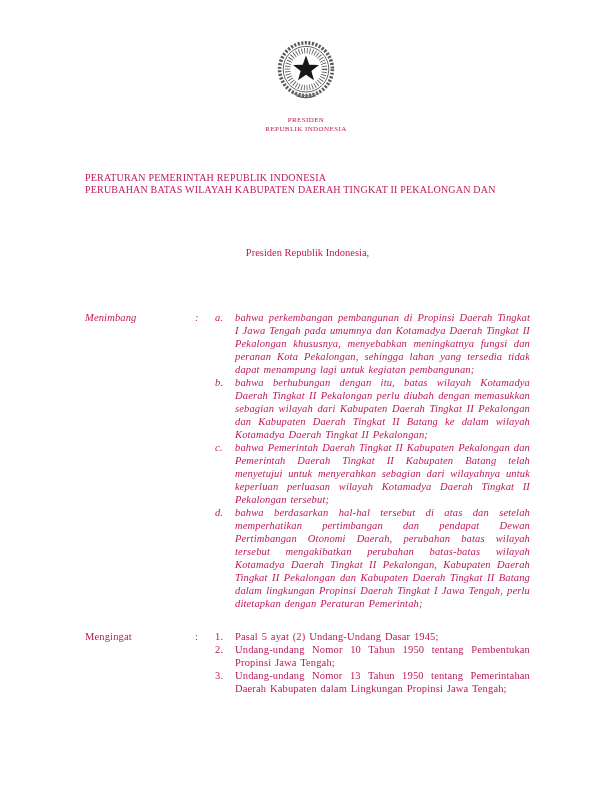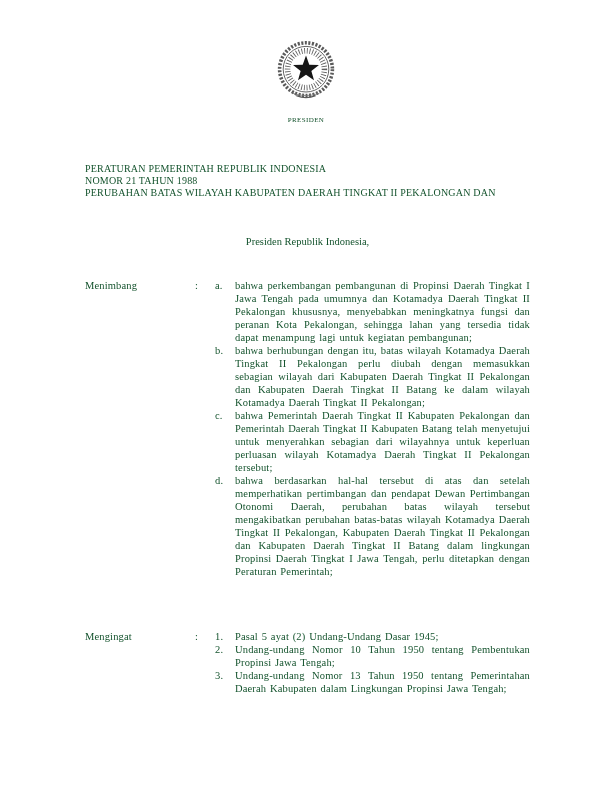--- a/index.html
+++ b/index.html
@@ -1,21 +1,21 @@
 <!DOCTYPE html>
 <html><head>
 <meta charset="utf-8">
 <style>
   html, body { margin: 0; padding: 0; background: #ffffff; }
   .page {
     position: relative;
     width: 612px;
     height: 769px;
     background: #ffffff;
-    color: #14532d;
+    color: #be185d;
     font-family: "Liberation Serif", serif;
     overflow: hidden;
     box-sizing: border-box;
   }
   .content {
     padding: 0 82px 0 85px;
     box-sizing: border-box;
   }
   .emblem-wrap {
     padding-top: 30px;
@@ -30,34 +30,34 @@
     margin-top: 2px;
   }
   .title-block {
     margin-top: 38px;
     text-align: left;
     font-size: 10px;
     line-height: 12px;
     letter-spacing: 0.2px;
   }
   .salutation {
-    margin-top: 36px;
+    margin-top: 50px;
     text-align: center;
     font-size: 10.5px;
     line-height: 13px;
   }
   .section {
     display: flex;
     align-items: flex-start;
     font-size: 10.5px;
     line-height: 13px;
     letter-spacing: 0.15px;
   }
-  .sec-menimbang { margin-top: 31px; }
-  .sec-mengingat { margin-top: 52px; }
+  .sec-menimbang { margin-top: 52px; font-style: italic; }
+  .sec-mengingat { margin-top: 20px; }
   .sec-label { width: 96px; flex: none; }
   .sec-colon { width: 34px; flex: none; padding-left: 14px; box-sizing: border-box; }
   .sec-items { flex: 1; min-width: 0; }
   .item { display: flex; align-items: flex-start; }
   .item-marker { width: 20px; flex: none; }
   .item-text {
     flex: 1;
     min-width: 0;
     text-align: justify;
     word-spacing: 1px;
@@ -81,27 +81,27 @@
 
       <polygon fill="#161616" points="50,32 54.1,43.3 66.2,43.7 56.7,51.2 60,62.8 50,56 40,62.8 43.3,51.2 33.8,43.7 45.9,43.3"></polygon>
 
       <path d="M38,82 Q50,87 62,82" fill="none" stroke="#5a5a5a" stroke-width="1.6"></path>
       <path d="M33,79 Q50,85 67,79" fill="none" stroke="#777777" stroke-width="1"></path>
     </svg>
   </div>
 
   <div class="agency">
     <div>PRESIDEN</div>
+    <div>REPUBLIK INDONESIA</div>
   </div>
 
   <div class="content">
 
     <div class="title-block">
       <div>PERATURAN PEMERINTAH REPUBLIK INDONESIA</div>
-      <div>NOMOR 21 TAHUN 1988</div>
       <div>PERUBAHAN BATAS WILAYAH KABUPATEN DAERAH TINGKAT II PEKALONGAN DAN</div>
     </div>
 
     <div class="salutation">Presiden Republik Indonesia,</div>
 
     <div class="section sec-menimbang">
       <div class="sec-label">Menimbang</div>
       <div class="sec-colon">:</div>
       <div class="sec-items">
         <div class="item">

